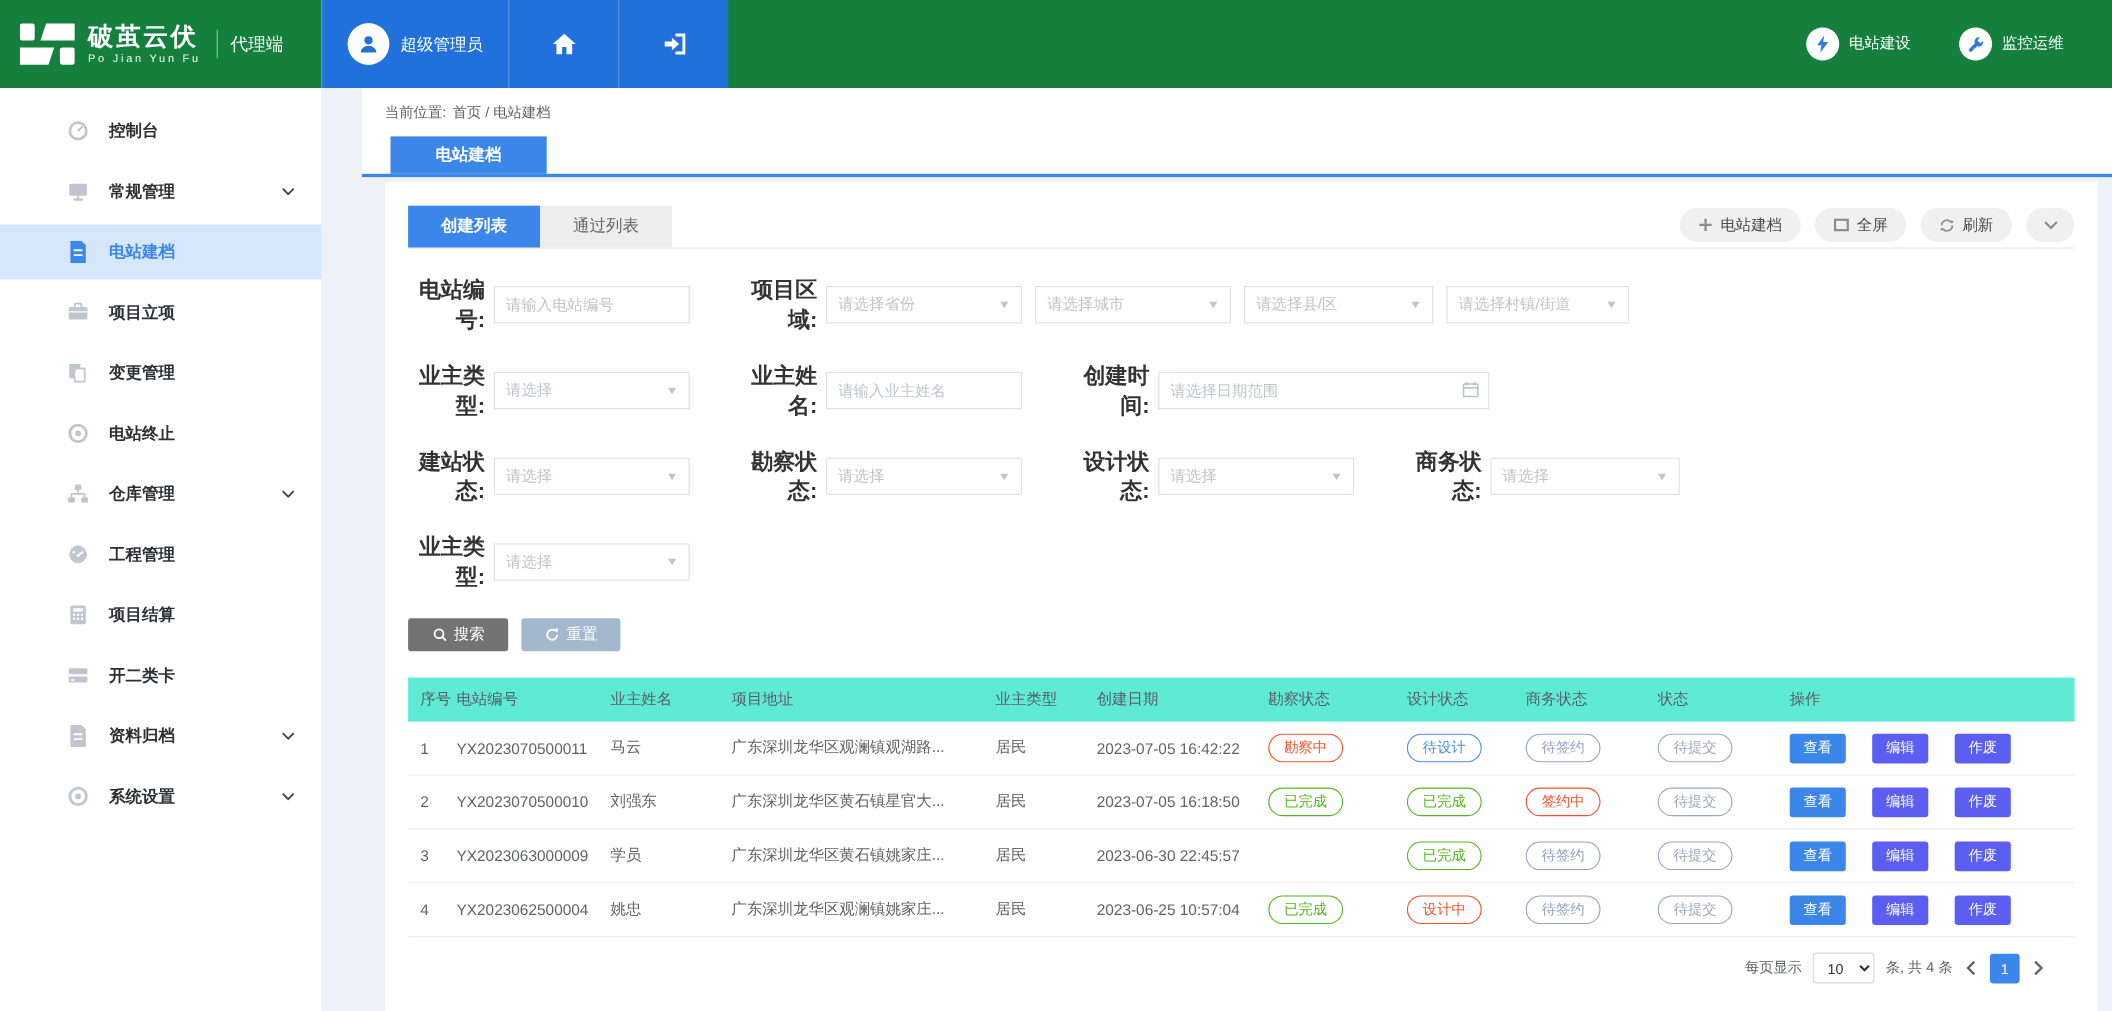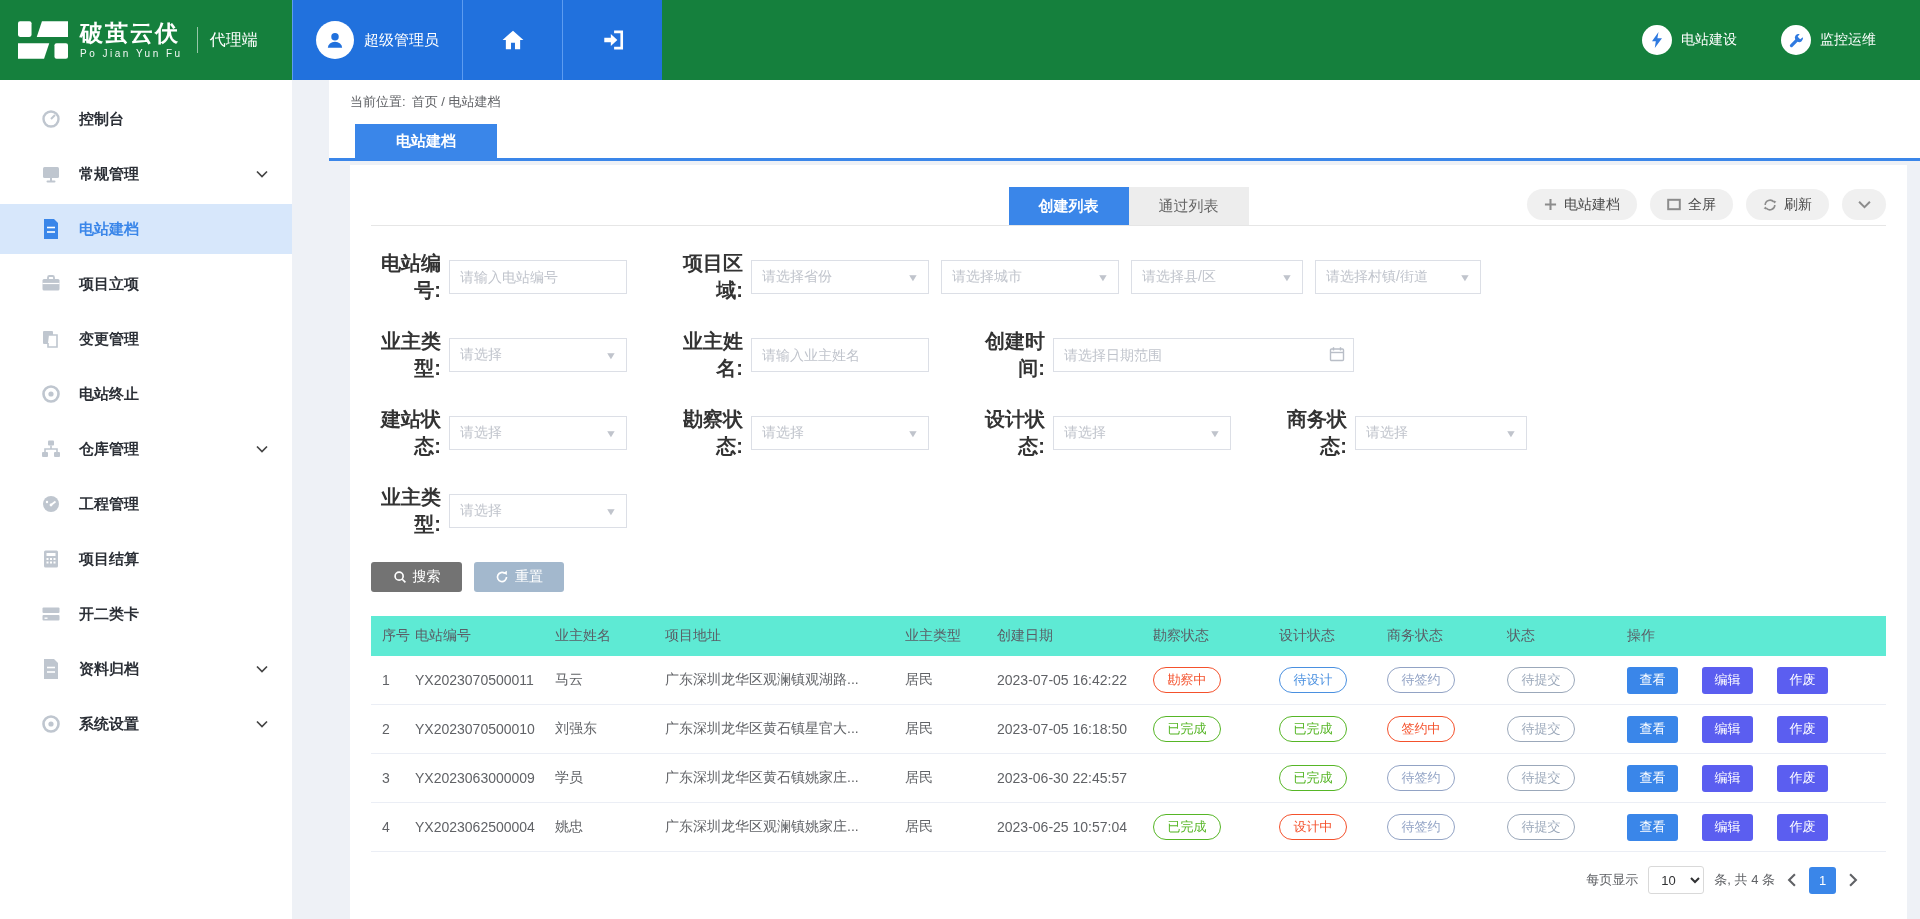--- a/index.html
+++ b/index.html
@@ -28,39 +28,39 @@
   .topbar .spacer { flex: 1; }
   .quick { display: flex; align-items: center; gap: 9px; margin-right: 44px; cursor: pointer; }
   .quick-circle { width: 30px; height: 30px; border-radius: 50%; background: #fff; display: flex; align-items: center; justify-content: center; }
   .quick-label { color: #fff; font-size: 14px; }
 
   
   .below { flex: 1; display: flex; min-height: 0; }
 
   
   .sidebar { width: 292px; background: #fff; padding-top: 14px; flex-shrink: 0; }
-  .s-item { height: 50px; margin-bottom: 5px; display: flex; align-items: center; padding-left: 40px; cursor: pointer; position: relative; }
+  .s-item { height: 50px; margin-bottom: 5px; display: flex; align-items: center; padding-left: 60px; cursor: pointer; position: relative; }
   .s-ico { width: 22px; height: 22px; margin-right: 17px; display: flex; align-items: center; justify-content: center; }
   .s-label { font-size: 15px; font-weight: bold; color: #2b2f36; }
   .s-chevron { position: absolute; right: 24px; color: #444; display: flex; }
   .s-item.active { background: #d7e7fb; }
   .s-item.active .s-label { color: #3a86e9; }
 
   
   .main { flex: 1; display: flex; flex-direction: column; min-width: 0; margin-left: 37px; }
   .crumb-bar { background: #fff; padding: 13px 0 0 21px; border-bottom: 3px solid #3a86e9; }
   .crumb { font-size: 13px; color: #606266; margin-bottom: 13px; }
   .crumb-path { margin-left: 6px; }
   .page-tab { display: inline-block; width: 142px; height: 34px; line-height: 34px; text-align: center;
               background: #3a86e9; color: #fff; font-size: 15px; font-weight: bold; margin-left: 5px; }
   .content { padding: 4px 13px 0 21px; flex: 1; }
   .card { background: #fff; min-height: 676px; padding: 22px 21px 26px 21px; }
 
   
-  .card-tabs-row { display: flex; align-items: flex-end; border-bottom: 1px solid #e6e6e6; position: relative; justify-content: center; }
+  .card-tabs-row { display: flex; align-items: flex-end; border-bottom: 1px solid #e6e6e6; position: relative; }
   .ltab { width: 120px; height: 38px; line-height: 38px; text-align: center; font-size: 15px; cursor: pointer; }
   .ltab.active { background: #3a86e9; color: #fff; font-weight: bold; }
   .ltab.inactive { background: #ededed; color: #666; }
   .toolbar { position: absolute; right: 0; top: 2px; display: flex; gap: 13px; align-items: center; }
   .pillbtn { height: 31px; border-radius: 16px; background: #f0f0f0; color: #4a4a4a; font-size: 14px;
              display: flex; align-items: center; gap: 7px; padding: 0 17px; cursor: pointer; }
   .pillbtn .ico { color: #8c8c8c; display: flex; }
   .pillbtn.onlyico { width: 44px; padding: 0; justify-content: center; }
 
   

